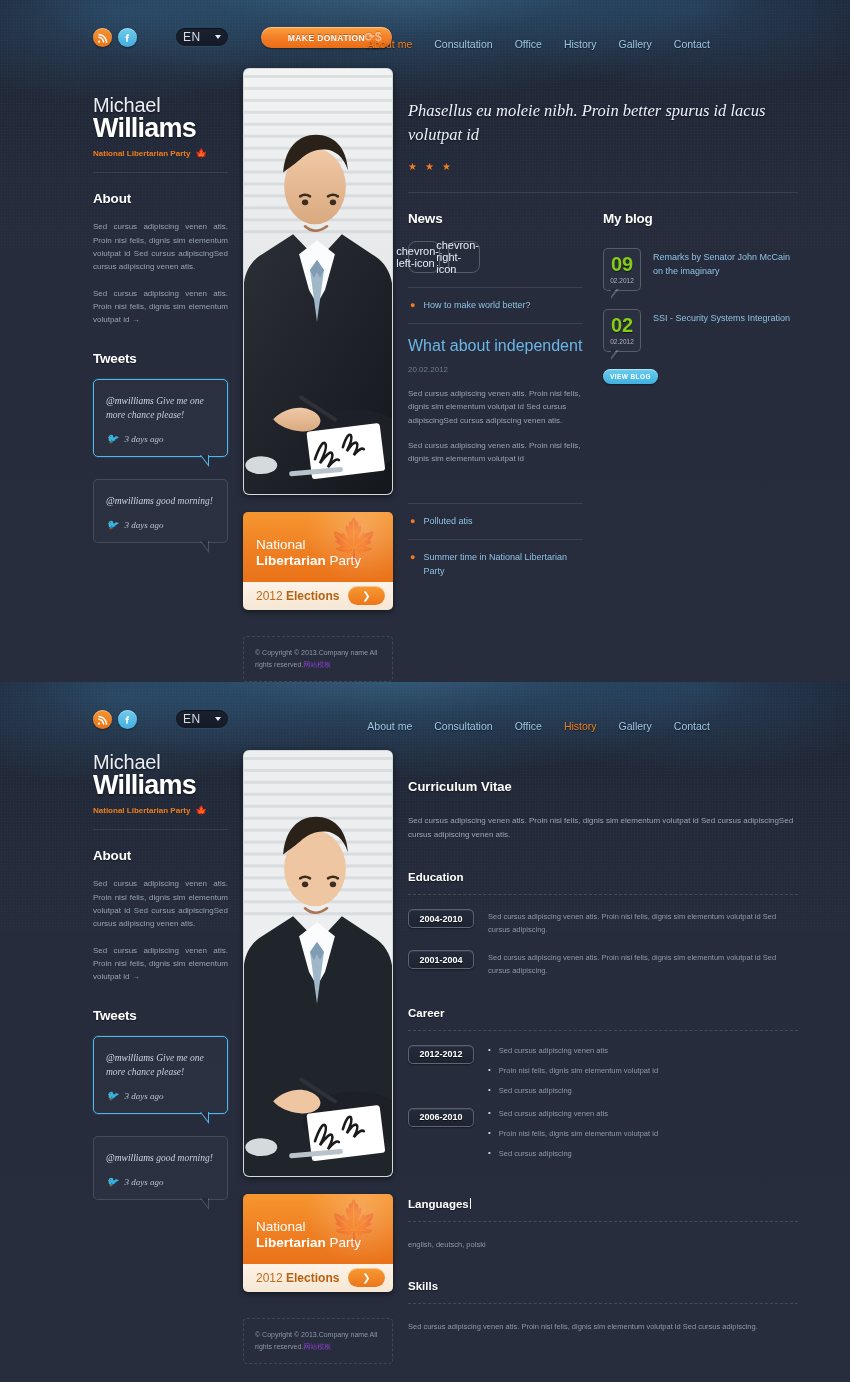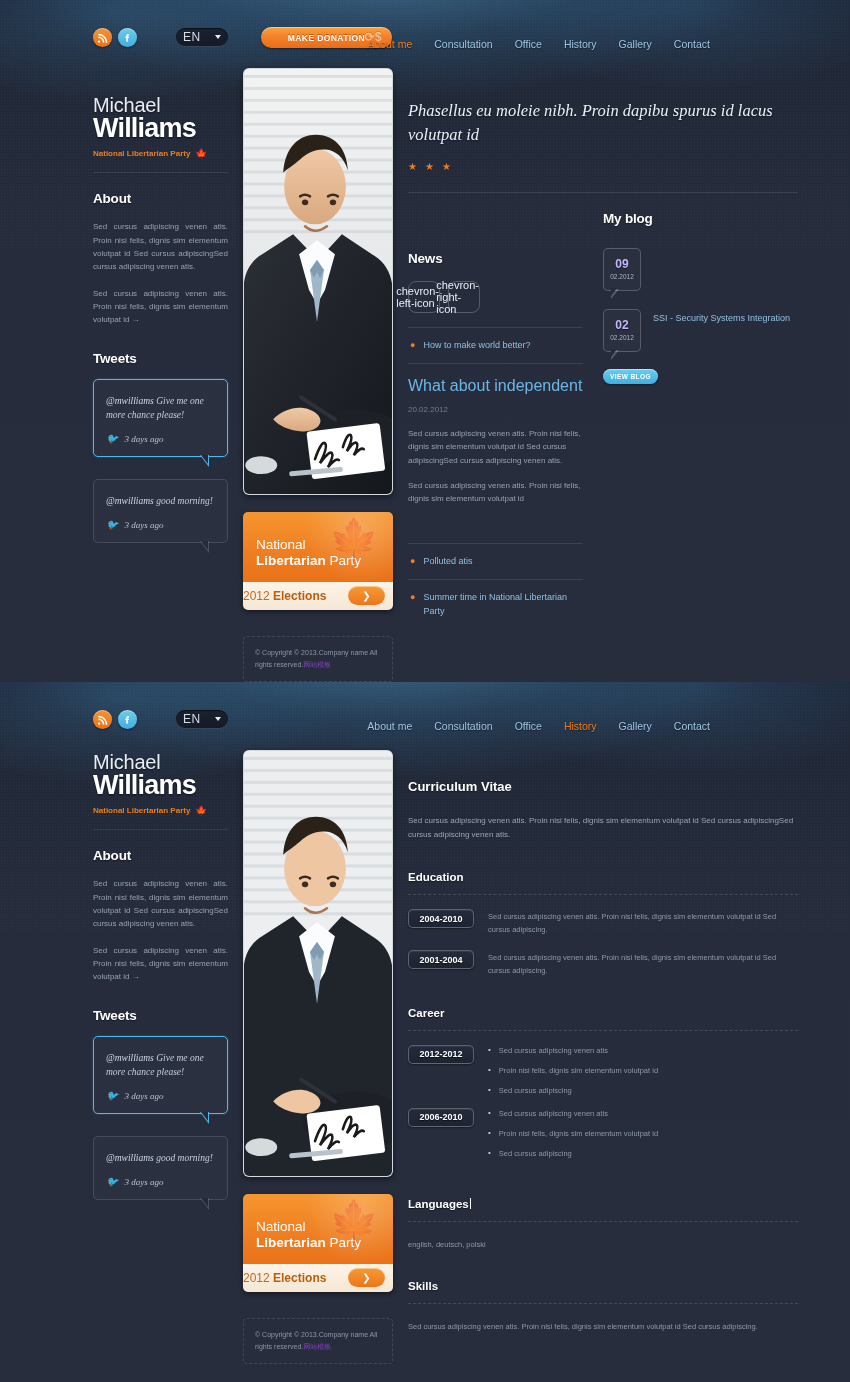--- a/index.html
+++ b/index.html
@@ -158,21 +158,21 @@
   }
   .banner-top .leaf-big {
     position:absolute; right:14px; top:4px; font-size:40px;
     color:rgba(255,255,255,.22);
   }
   .banner-top .l1 { font-size:13.5px; color:#fff; font-weight:300; line-height:1.1; }
   .banner-top .l2 { font-size:13.5px; color:#fff; line-height:1.15; }
   .banner-top .l2 b { font-weight:bold; }
   .banner-bot {
     height:28px; background:linear-gradient(180deg,#fdf3e7,#f6e7d4);
-    display:flex; align-items:center; padding:0 6px 0 0;
+    display:flex; align-items:center; padding:0 6px 0 13px;
     position:relative;
   }
   .banner-bot .txt { font-size:12px; color:#c2691a; }
   .banner-bot .txt b { color:#b8600f; }
   .go {
     position:absolute; right:8px; top:4px; width:37px; height:19px;
     border-radius:10px; background:linear-gradient(180deg,#f79a33,#ec761c);
     box-shadow:inset 0 1px 0 rgba(255,255,255,.45);
     display:flex; align-items:center; justify-content:center;
     color:#fff; font-size:10px;
@@ -190,21 +190,21 @@
   .quote {
     font-family:"Liberation Serif", serif; font-style:italic;
     font-size:16.5px; line-height:1.45; color:#eaf1f8;
     text-shadow:0 1px 2px rgba(0,0,0,.5);
     padding-top:24px;
   }
   .stars { margin-top:14px; display:flex; gap:8px; color:#ef7d22; font-size:10px; }
   .main-rule { margin-top:20px; border-top:1px solid rgba(255,255,255,.10); }
 
   .twocol { display:flex; margin-top:18px; }
-  .newscol { width:175px;margin-top:40px; }
+  .newscol { width:175px; }
   .blogcol { width:195px; margin-left:20px; }
 
   h2.sec {
     font-size:13.5px; color:#fff; font-weight:bold;
     text-shadow:0 1px 1px rgba(0,0,0,.5); letter-spacing:-.2px;
   }
   .arrows-row { margin-top:15px; display:flex; gap:8px; }
   .arrbtn {
     width:32px; height:32px; border-radius:8px;
     border:1px solid rgba(255,255,255,.22);
@@ -225,21 +225,21 @@
   .newsbody { margin-top:13px; font-size:8px; line-height:1.7; color:#96a1b3; }
   .newsbody p + p { margin-top:11px; }
 
   .blogrow { display:flex; gap:12px; margin-top:13px; }
   .datebub {
     position:relative; width:38px; flex:0 0 38px; height:43px;
     border-radius:5px; border:1px solid rgba(255,255,255,.22);
     background:rgba(255,255,255,.02);
     display:flex; flex-direction:column; align-items:center; justify-content:center;
   }
-  .datebub .d { font-size:12px; font-weight:bold; color:#c4b5fd; line-height:1; text-shadow:0 1px 1px rgba(0,0,0,.6); }
+  .datebub .d { font-size:20px; font-weight:bold; color:#84cc16; line-height:1; text-shadow:0 1px 1px rgba(0,0,0,.6); }
   .datebub .m { font-size:6.5px; color:#aab4c3; margin-top:3px; }
   .datebub .bt {
     position:absolute; left:7px; bottom:-9px; width:0;height:0;
     border-left:0 solid transparent; border-right:8px solid transparent;
     border-top:10px solid rgba(255,255,255,.22);
   }
   .datebub .bt2 {
     position:absolute; left:7px; bottom:-6px; width:0;height:0;
     border-right:6px solid transparent; border-top:8px solid #242a3a;
   }
@@ -438,21 +438,21 @@
               </div>
           </div>
         </div>
 
         <div class="footer">
           <span>© Copyright © 2013.Company name All rights reserved.</span><span class="cn">网站模板</span>
         </div>
       </div>
 
       <div class="main">
-        <div class="quote">Phasellus eu moleie nibh. Proin dapibu spurus id lacus volutpat id</div>
+        <div class="quote">Phasellus eu moleie nibh. Proin better spurus id lacus volutpat id</div>
         <div class="stars">
           <span>★</span>
           <span>★</span>
           <span>★</span>
         </div>
         <div class="main-rule"></div>
 
         <div class="twocol">
           <div class="newscol">
             <h2 class="sec">News</h2>
@@ -491,20 +491,21 @@
           <div class="blogcol">
             <h2 class="sec">My blog</h2>
 
             <div class="blogrow" style="margin-top:22px;">
               <div class="datebub">
                 <span class="d">09</span>
                 <span class="m">02.2012</span>
                 <span class="bt"></span>
                 <span class="bt2"></span>
               </div>
+              <div class="blogtitle">Remarks by Senator John McCain on the imaginary</div>
             </div>
 
             <div class="blogrow" style="margin-top:18px;">
               <div class="datebub">
                 <span class="d">02</span>
                 <span class="m">02.2012</span>
                 <span class="bt"></span>
                 <span class="bt2"></span>
               </div>
               <div class="blogtitle">SSI - Security Systems Integration</div>

